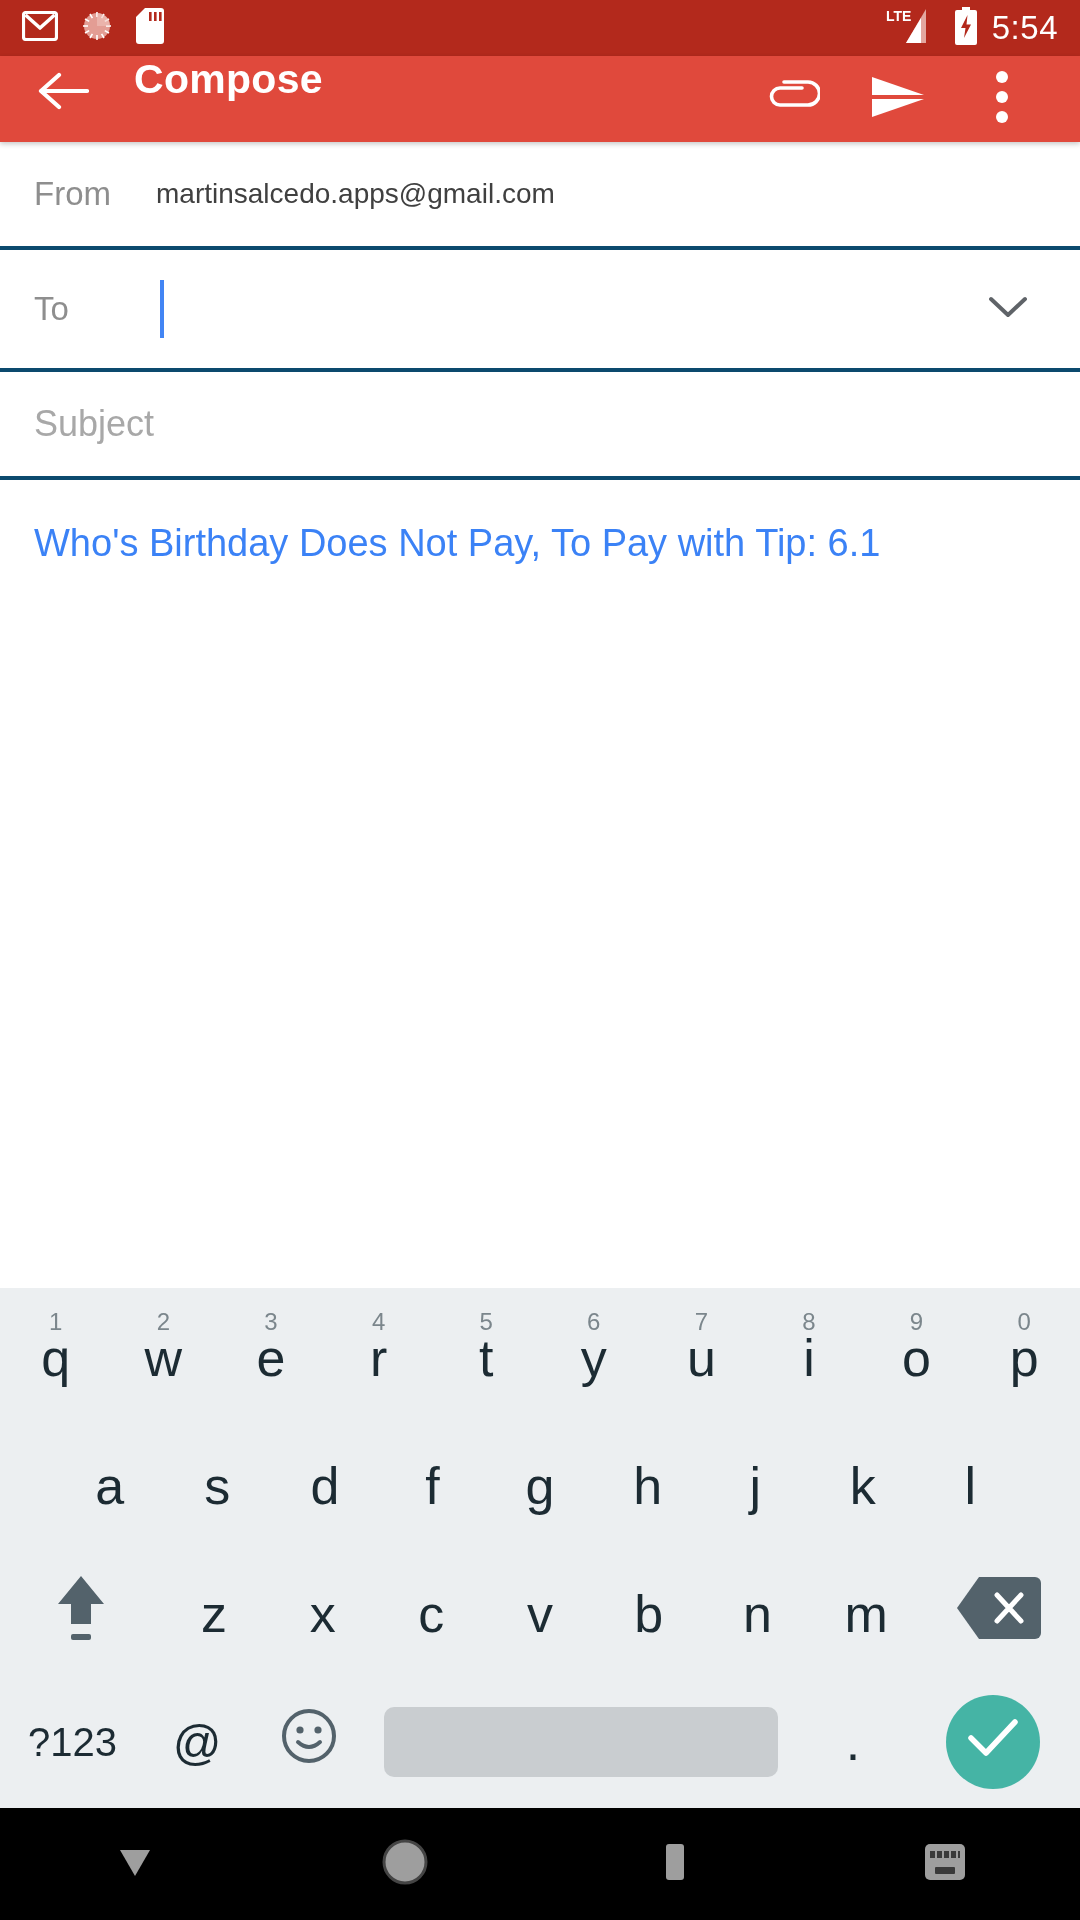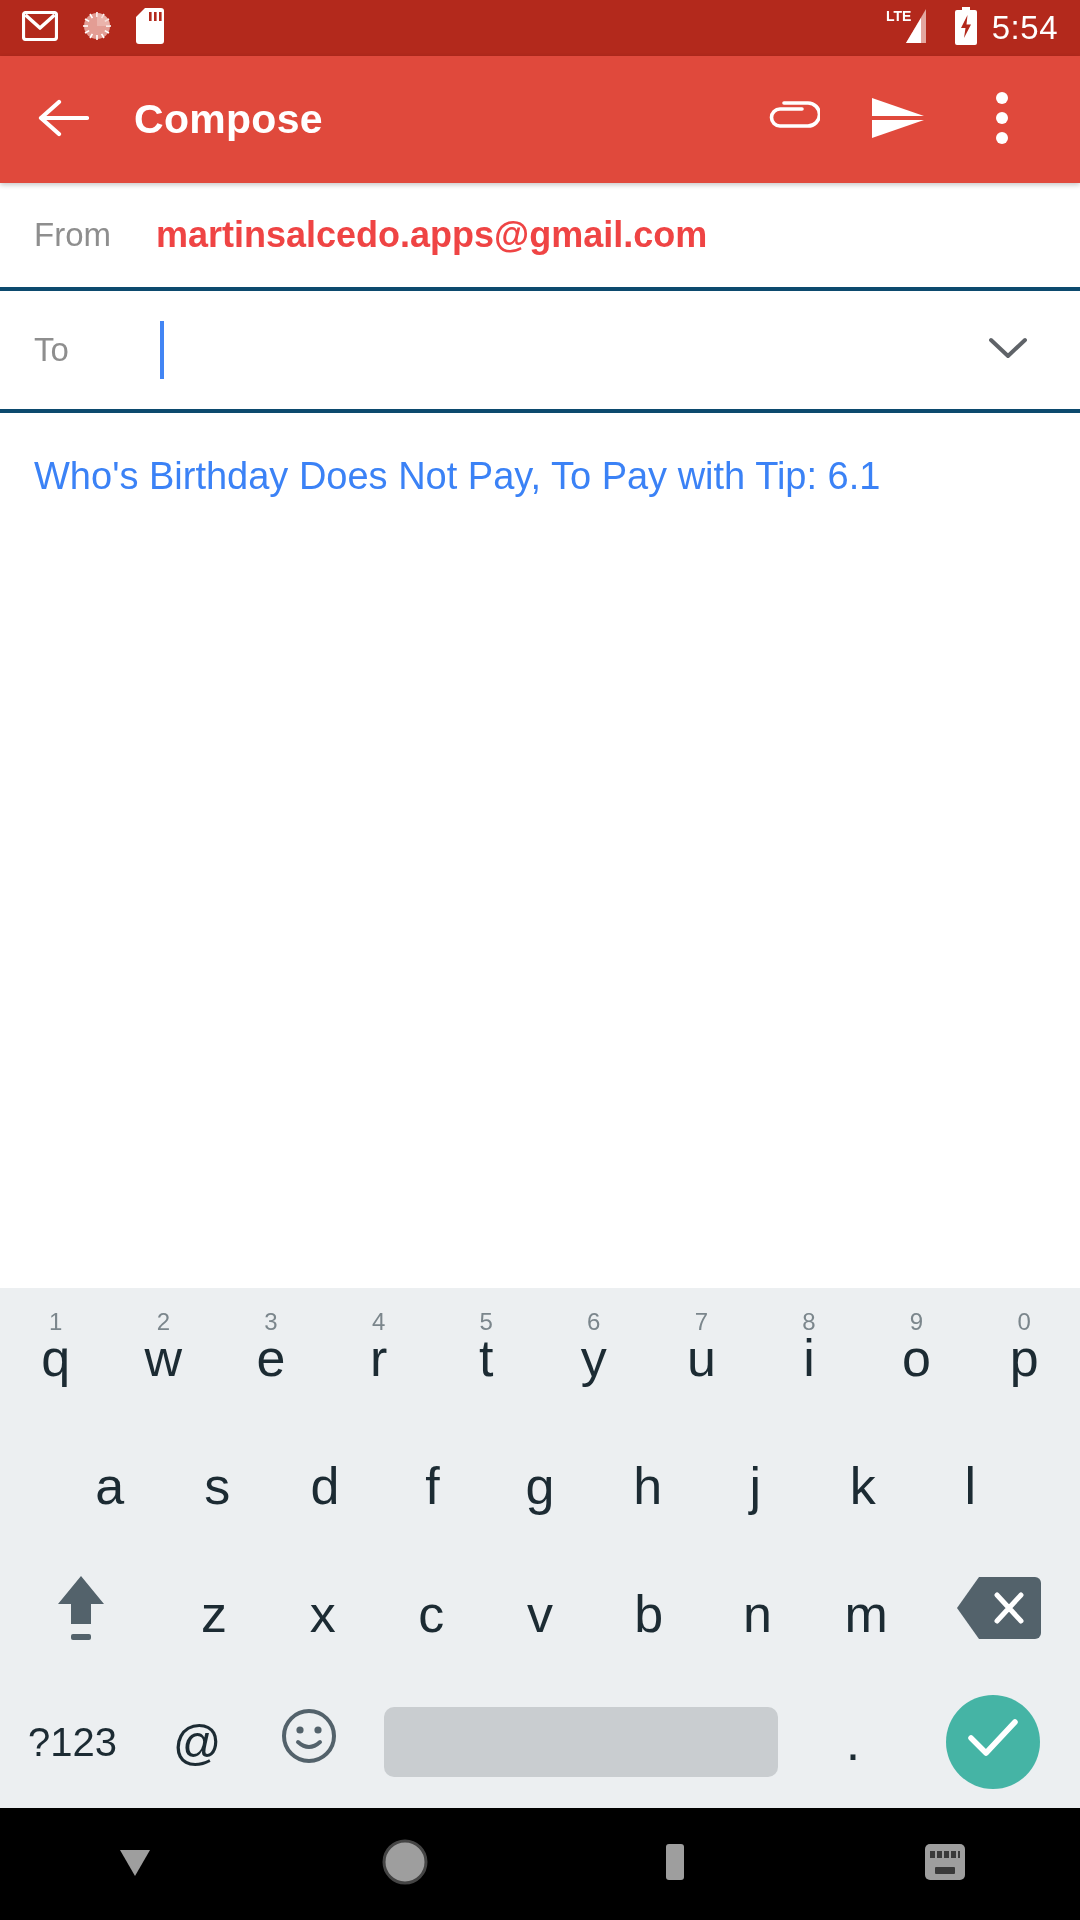--- a/index.html
+++ b/index.html
@@ -19,22 +19,22 @@
   }
   .status-left { display:flex; align-items:center; gap:22px; }
   .status-right { display:flex; align-items:center; gap:14px; }
   .status-time {
     color:#ffffff; font-size:33px; letter-spacing:0.5px;
   }
   .sicon { display:block; }
 
   
   .app-bar {
-    height:127px; background:#e0493c;
-    display:flex; align-items:center; flex:0 0 auto;
+    height:86px; background:#e0493c;
+    display:flex; flex:0 0 auto;
     padding:0 26px; box-shadow:0 2px 5px rgba(0,0,0,0.22);
     position:relative; z-index:5;
   }
   .back-btn { width:74px; height:74px; display:flex; align-items:center; justify-content:center; }
   .app-title {
     color:#ffffff; font-size:41px; font-weight:bold;
     margin-left:34px; letter-spacing:0.3px;
   }
   .app-actions { margin-left:auto; display:flex; align-items:center; gap:0px; }
   .action-btn { width:104px; height:104px; display:flex; align-items:center; justify-content:center; }
@@ -46,21 +46,21 @@
     border-bottom:4px solid #0c4a6e;
     padding:0 34px; position:relative;
   }
   .row-from { height:108px; }
   .row-to { height:122px; }
   .row-subject { height:108px; }
   .field-label {
     color:#8e8e8e; font-size:33px; width:122px; flex:0 0 auto;
   }
   .field-value {
-    color:#ef4444; font-size:36px; flex:1 1 auto;font-weight:bold;
+    color:#404040; font-size:28px; flex:1 1 auto;
   }
   .to-input { flex:1 1 auto; display:flex; align-items:center; height:100%; position:relative; }
   .caret {
     width:4px; height:58px; background:#4285f4;
     display:block; margin-left:4px;
   }
   .chevron-btn { width:76px; height:76px; display:flex; align-items:center; justify-content:center; flex:0 0 auto; }
   .subject-placeholder {
     color:#a8a8a8; font-size:36px;
   }
@@ -231,20 +231,23 @@
       </div>
       <div class="chevron-btn">
         <span>
           <svg width="44" height="28" viewBox="0 0 44 28">
             <path d="M5 6 L22 22 L39 6" fill="none" stroke="#5f6368" stroke-width="4" stroke-linecap="round" stroke-linejoin="round"></path>
           </svg>
         </span>
       </div>
     </div>
 
+    <div class="field-row row-subject">
+      <div class="subject-placeholder">Subject</div>
+    </div>
 
     <div class="body-area">
       <div class="body-text">Who's Birthday Does Not Pay, To Pay with Tip: 6.1</div>
     </div>
 
   </div>
 
   <div class="keyboard">
 
     <div class="kb-row r1">

